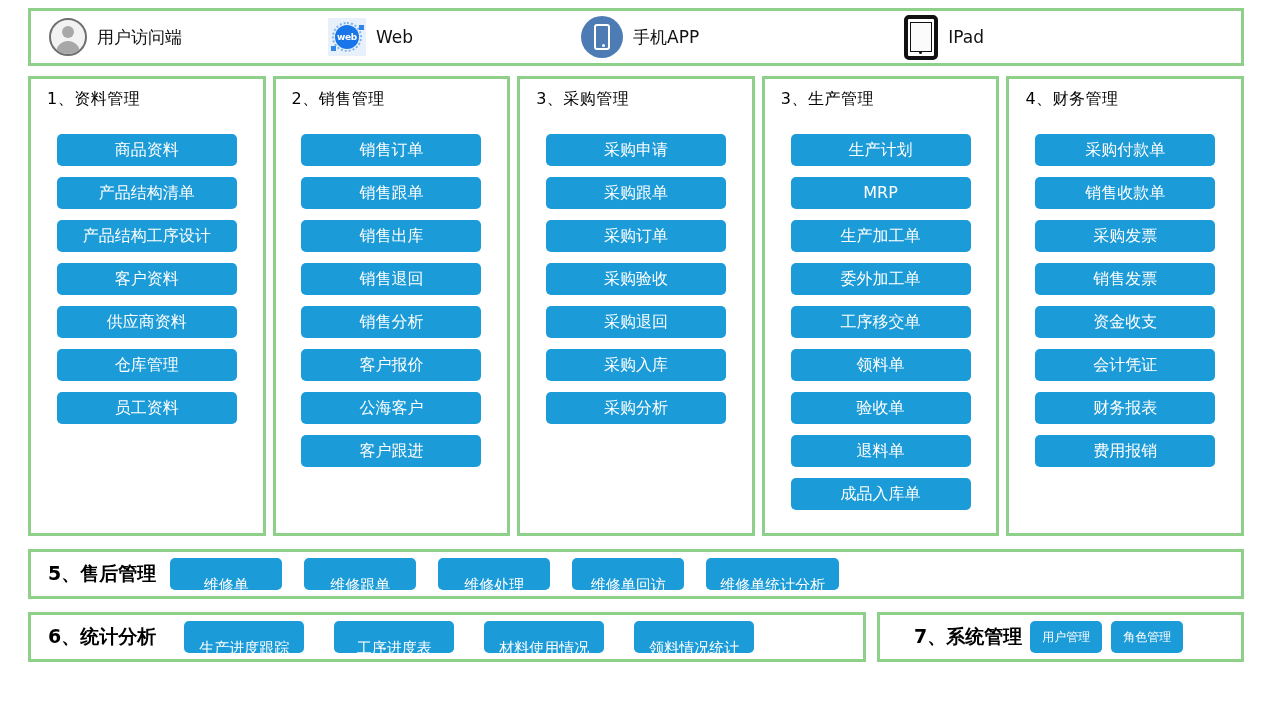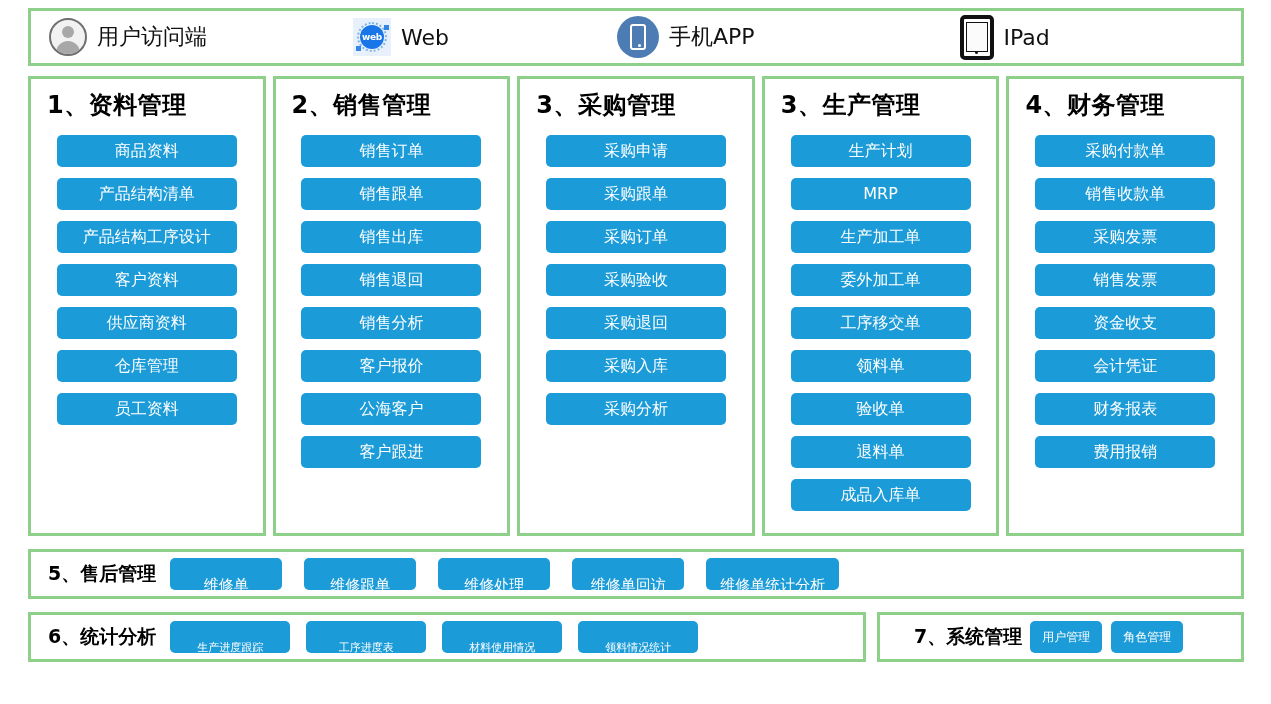--- a/index.html
+++ b/index.html
@@ -32,21 +32,21 @@
     display: flex;
     align-items: center;
     flex: 0 0 auto;
   }
   .access-item {
     display: flex;
     align-items: center;
     height: 100%;
   }
   .access-item .a-label {
-    font-size: 22px;
+    font-size: 17px;
     color: #111111;
     margin-left: 10px;
     white-space: nowrap;
   }
   .ai-user   { margin-left: 18px; }
   .ai-web    { margin-left: 100px; padding-left: 46px; }
   .ai-mobile { margin-left: 168px; }
   .ai-ipad   { margin-left: 205px; }
 
   .icon-user {
@@ -178,24 +178,24 @@
     margin-right: 7px;
     display: flex;
     flex-direction: column;
     align-items: center;
     padding-top: 10px;
   }
   .col:last-child { margin-right: 0; }
   .col-title {
     align-self: flex-start;
     margin-left: 16px;
-    font-size: 24px;
-    font-weight: bold;
+    font-size: 16px;
+    font-weight: normal;
     color: #000000;
-    margin-bottom: 14px;
+    margin-bottom: 24px;
     letter-spacing: 0.5px;
   }
   .btn {
     width: 180px;
     height: 32px;
     line-height: 32px;
     background: #1b9bd8;
     color: #ffffff;
     font-size: 16px;
     text-align: center;
@@ -248,21 +248,22 @@
     flex: 0 0 auto;
   }
   .sec6 {
     width: 838px;
     margin-top: 0;
     margin-right: 11px;
   }
   .sec6 .sbtn {
     min-width: 120px;
     margin-right: 16px;
-    font-size: 11px;
+    font-size: 15px;
+    margin-left: 14px;
   }
   .sec7 {
     flex: 1;
     margin-top: 0;
     padding-left: 17px;
   }
   .sec7 .sec-title { margin-right: 8px; }
   .sec7 .sbtn {
     min-width: 0;
     margin-right: 9px;

